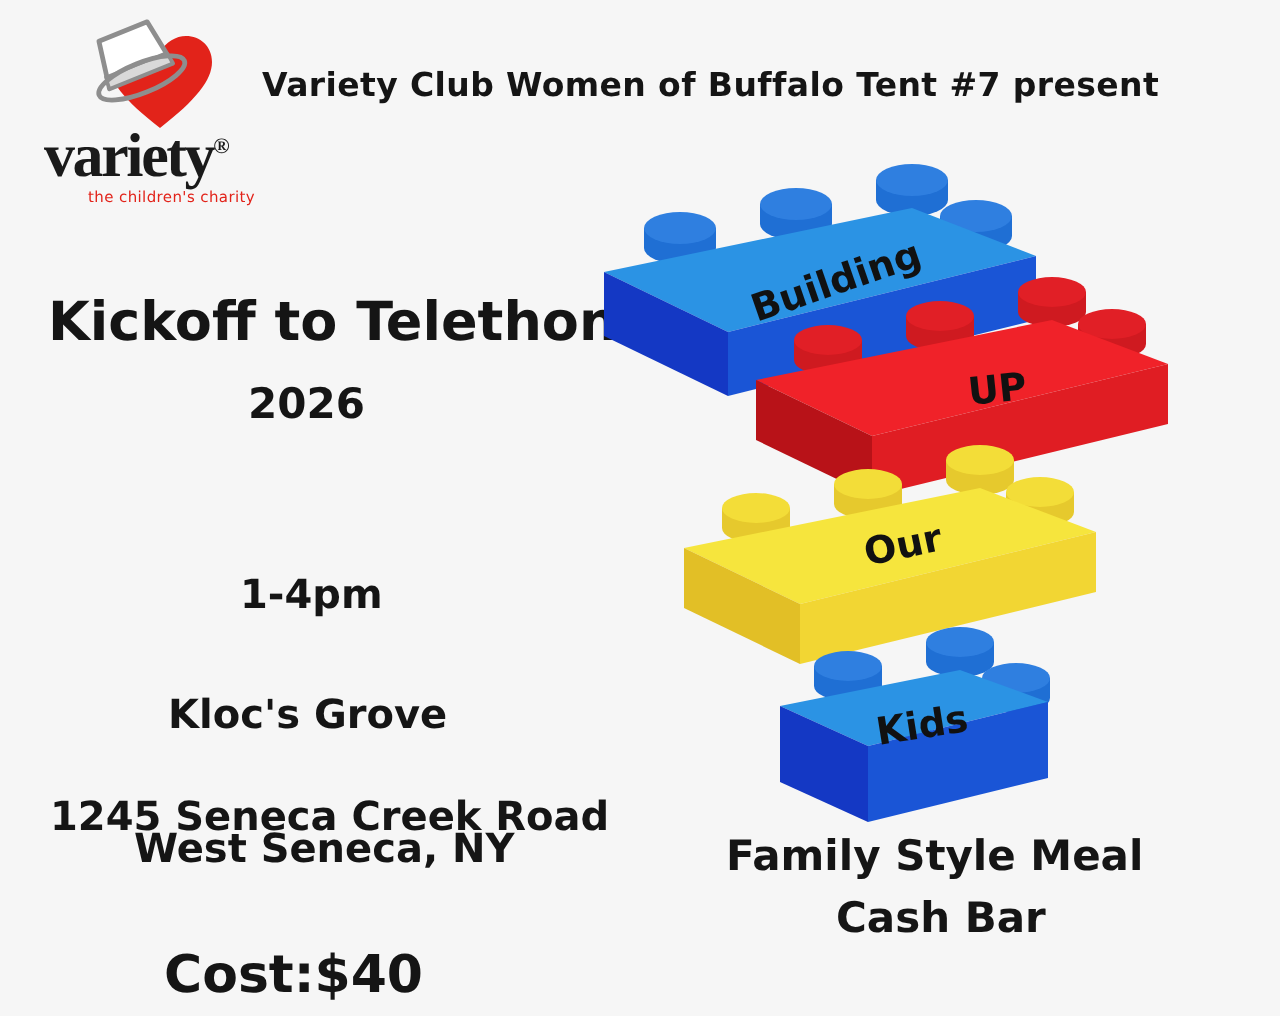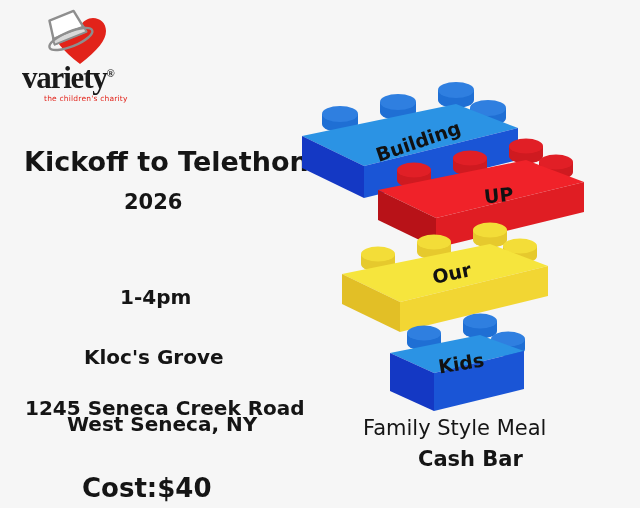--- a/index.html
+++ b/index.html
@@ -71,21 +71,21 @@
   .city{
     position:absolute;left:67px;top:412px;
     font-size:20px;font-weight:600;
   }
   .cost{
     position:absolute;left:82px;top:473px;
     font-size:26px;font-weight:600;
   }
   .meal{
     position:absolute;left:363px;top:416px;
-    font-size:21px;font-weight:400;text-align:right;
+    font-size:21px;font-weight:700;text-align:right;
   }
   .bar{
     position:absolute;left:418px;top:447px;
     font-size:21px;font-weight:600;
   }
 
   
   .brick{position:absolute;}
   .brick svg{display:block;overflow:visible;}
   .brick-label{
@@ -126,20 +126,21 @@
           <ellipse cx="27" cy="31" rx="23" ry="7.5" fill="none" stroke="#8e8e8e" stroke-width="2.4"></ellipse>
         </g>
       </svg>
     </div>
 
     <div class="logo-word"><span>variety</span><span class="reg">®</span></div>
 
     <div class="logo-tag">the children's charity</div>
   </div>
 
+  <div class="hand presenter">Variety Club Women of Buffalo Tent #7 present</div>
 
   <div class="hand title">Kickoff to Telethon</div>
   <div class="hand title-year">2026</div>
 
   <div class="hand time">1-4pm</div>
 
   <div class="hand venue">Kloc's Grove</div>
   <div class="hand street">1245 Seneca Creek Road</div>
   <div class="hand city">West Seneca, NY</div>
 

